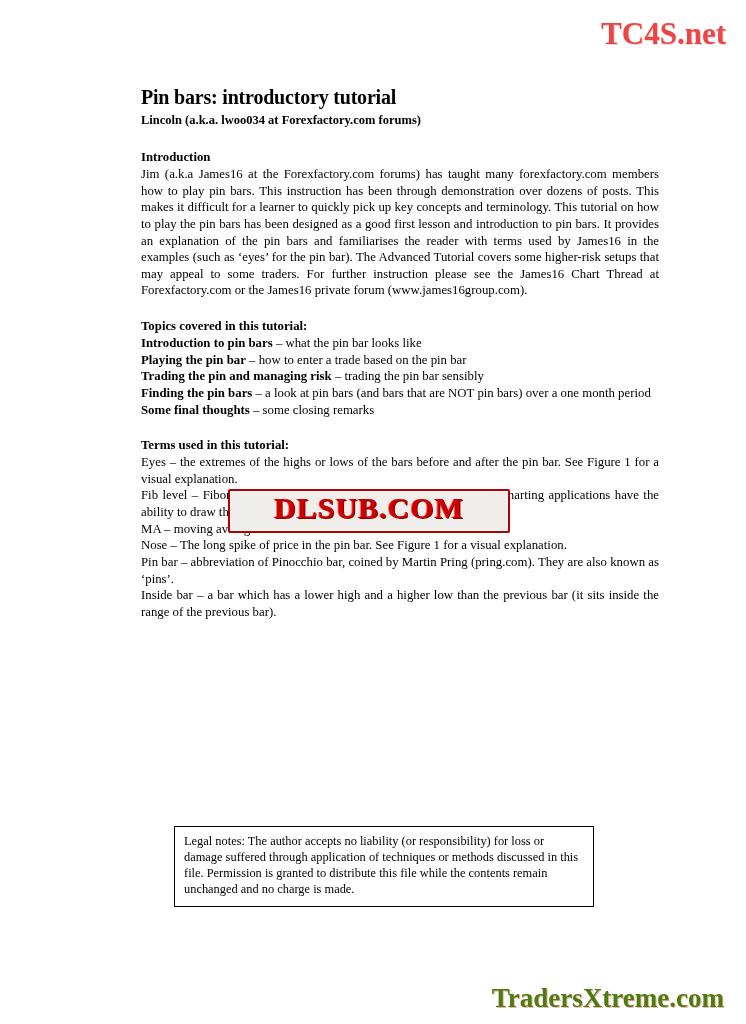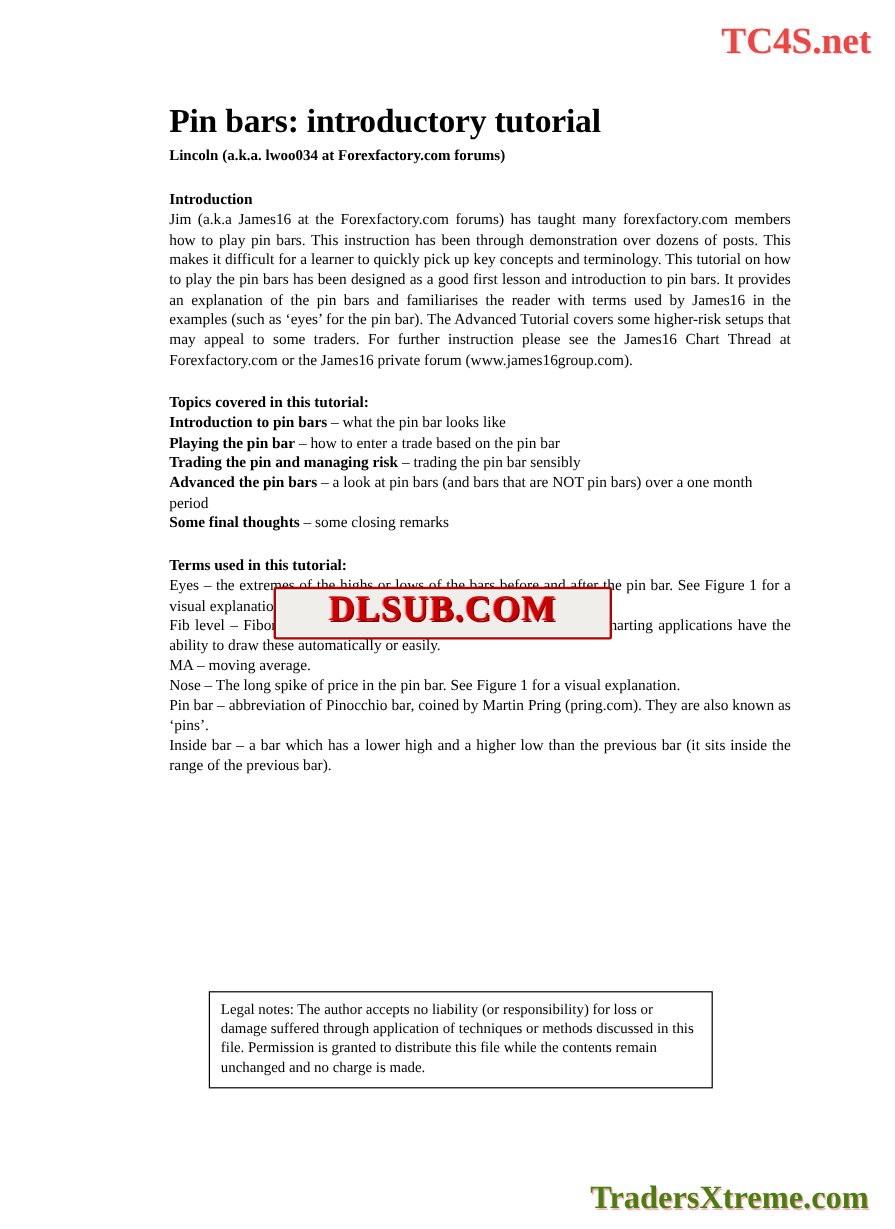--- a/index.html
+++ b/index.html
@@ -73,21 +73,21 @@
   }
 
   
   .content {
     position: absolute;
     left: 141px;
     top: 86px;
     width: 518px;
   }
   h1.doc-title {
-    font-size: 28px;
+    font-size: 20px;
     font-weight: bold;
     margin: 0 0 4px 0;
     line-height: 1.15;
     letter-spacing: -0.2px;
   }
   .byline {
     font-size: 12.5px;
     font-weight: bold;
     margin: 0 0 22px 0;
   }
@@ -155,21 +155,21 @@
     <p class="topic-line">
       <b>Introduction to pin bars</b><span> – what the pin bar looks like</span>
     </p>
     <p class="topic-line">
       <b>Playing the pin bar</b><span> – how to enter a trade based on the pin bar</span>
     </p>
     <p class="topic-line">
       <b>Trading the pin and managing risk</b><span> – trading the pin bar sensibly</span>
     </p>
     <p class="topic-line">
-      <b>Advanced the pin bars</b><span> – a look at pin bars (and bars that are NOT pin bars) over a one month period</span>
+      <b>Finding the pin bars</b><span> – a look at pin bars (and bars that are NOT pin bars) over a one month period</span>
     </p>
     <p class="topic-line">
       <b>Some final thoughts</b><span> – some closing remarks</span>
     </p>
 
     <div class="gap-lg"></div>
 
     <div class="sect-head">Terms used in this tutorial:</div>
 
     <p class="term-line">

